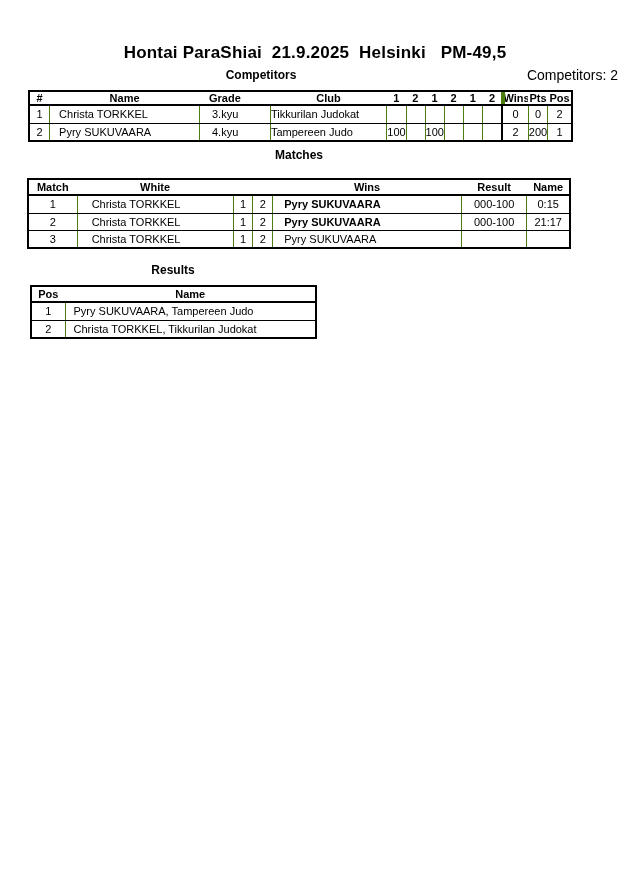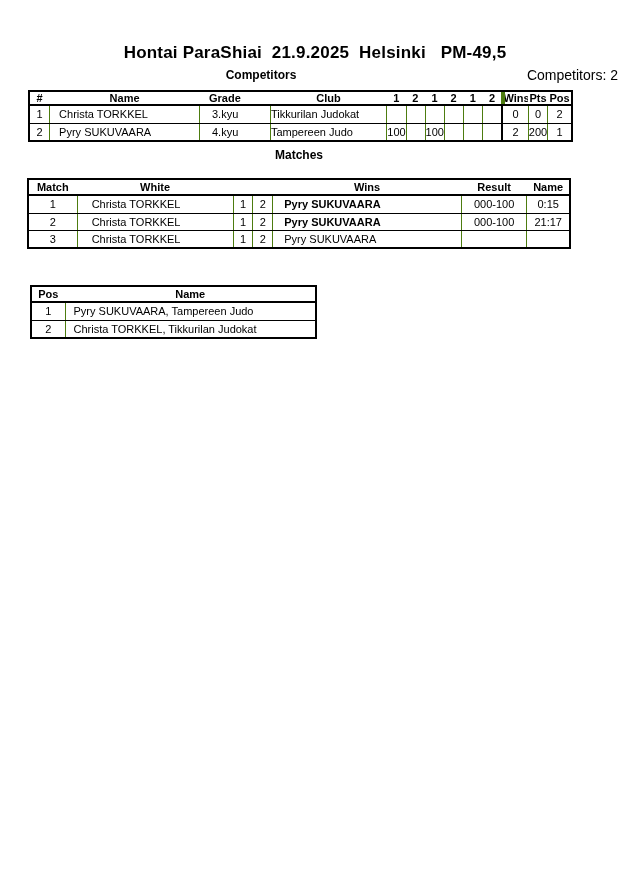--- a/index.html
+++ b/index.html
@@ -185,20 +185,21 @@
       <div class="cell c c-match">3</div>
       <div class="cell l c-white b1">Christa TORKKEL</div>
       <div class="cell c c-n b1">1</div>
       <div class="cell c c-n b1">2</div>
       <div class="cell l c-blue b1">Pyry SUKUVAARA</div>
       <div class="cell c c-result b1"></div>
       <div class="cell c c-time b1"></div>
     </div>
   </div>
 
+  <div class="section-heading" id="h-res">Results</div>
 
   <div class="tbl" id="t-res">
     <div class="trow hrow">
       <div class="cell c-rpos">Pos</div>
       <div class="cell c-rname t1">Name</div>
     </div>
     <div class="trow drow">
       <div class="cell c c-rpos">1</div>
       <div class="cell l c-rname b1">Pyry SUKUVAARA, Tampereen Judo</div>
     </div>

